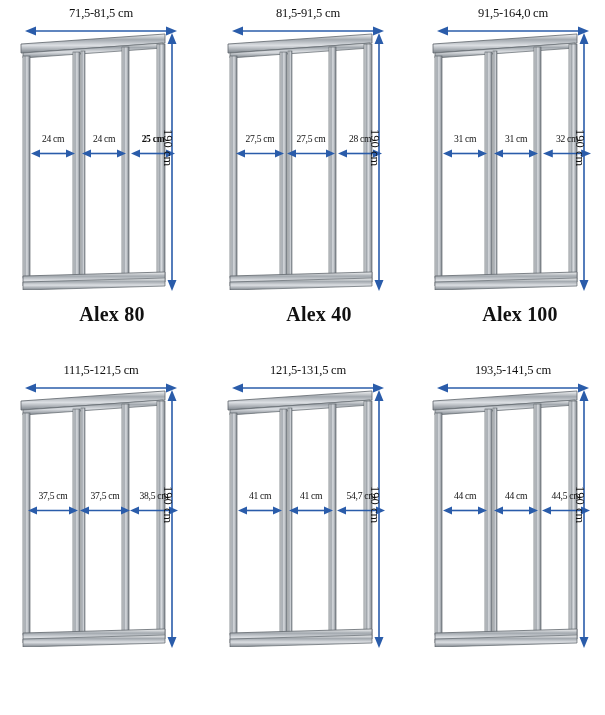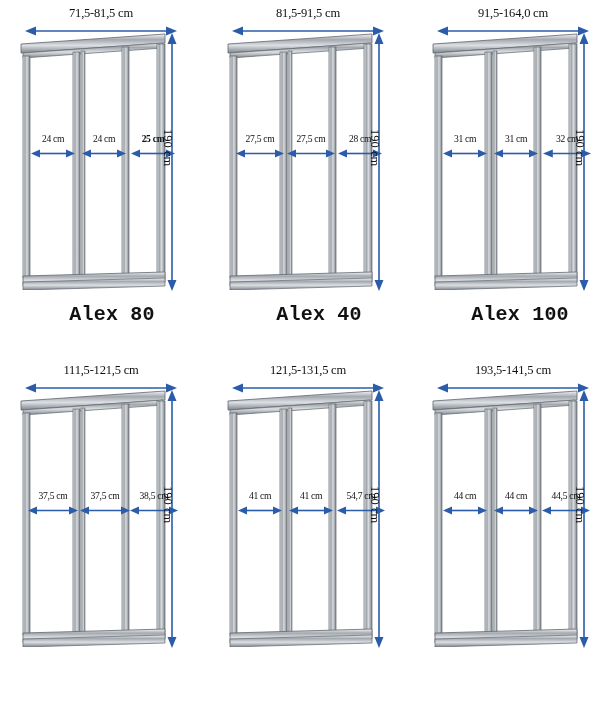--- a/index.html
+++ b/index.html
@@ -124,21 +124,21 @@
     width: 100%;
     height: 11px;
   }
 
   
   .caption {
     position: absolute;
     left: 0;
     width: 202px;
     text-align: center;
-    font-family: Liberation Mono, monospace;
+    font-family: Liberation Serif, serif;
     font-weight: bold;
     font-size: 20px;
     color: #111111;
     letter-spacing: 0.2px;
   }
   .cell.r0 .caption { top: 303px; }
   .cell.c2 .caption { left: -4px; }
 </style>
 </head>
 <body>

